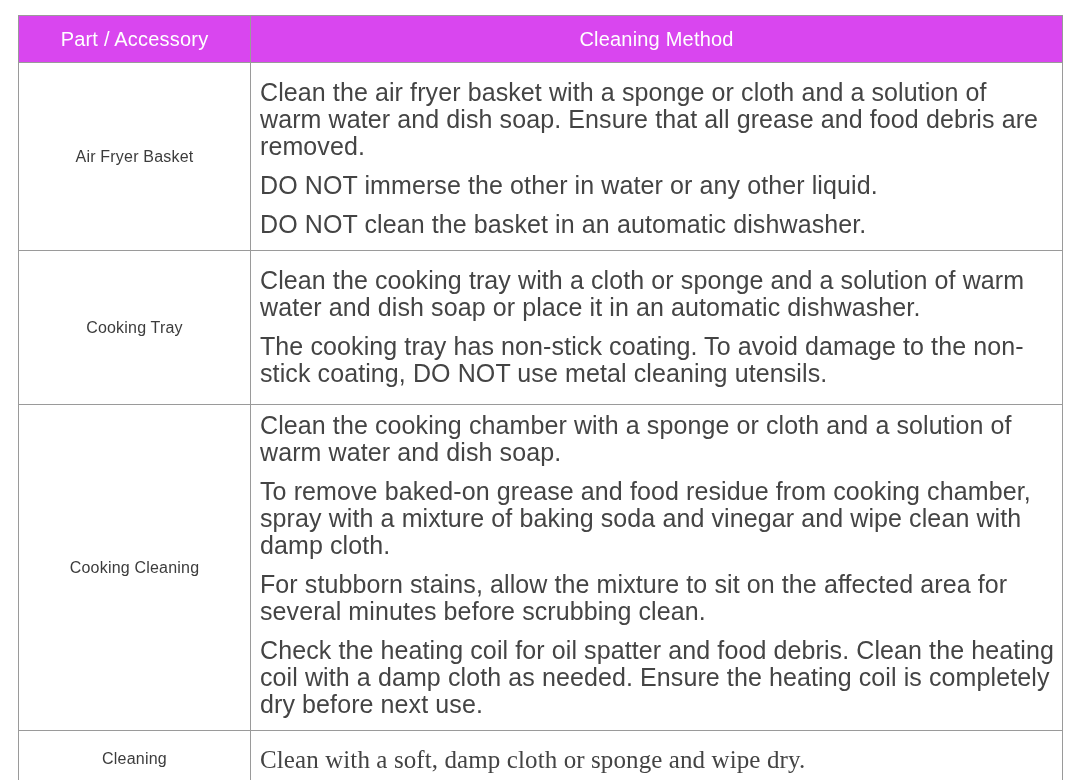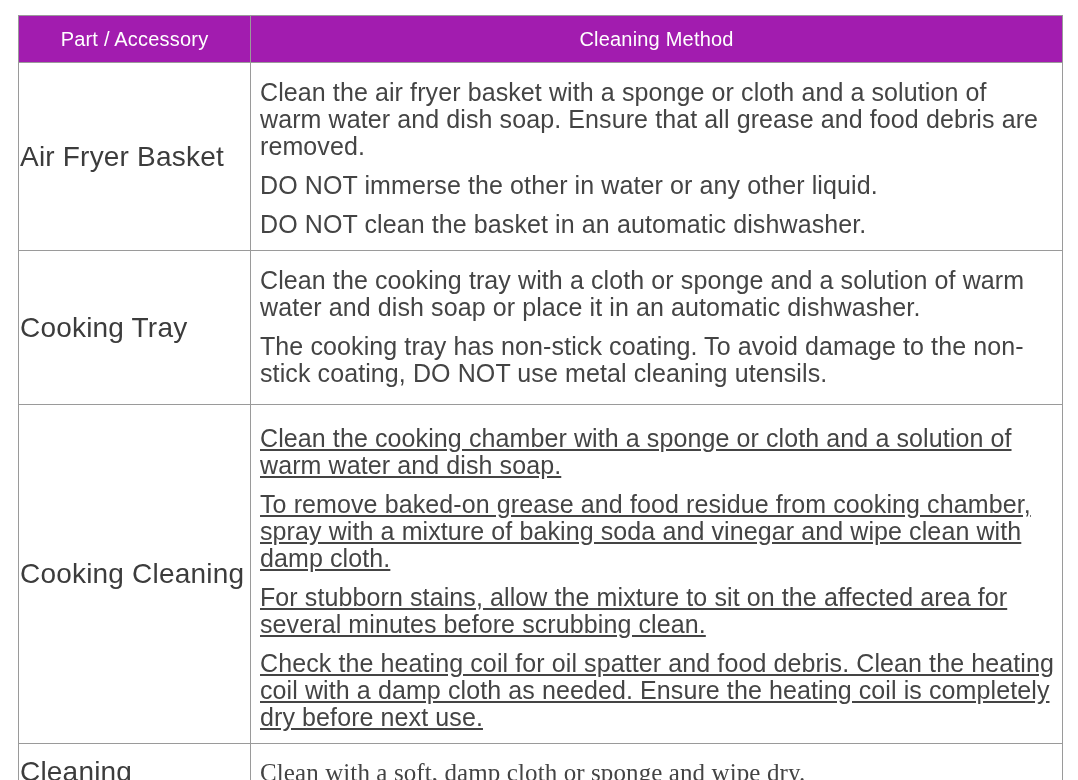--- a/index.html
+++ b/index.html
@@ -19,34 +19,34 @@
       left: 18px;
       top: 15px;
       width: 1045px;
       border-collapse: collapse;
       table-layout: fixed;
     }
     .table th, .table td {
       border: 1px solid #9a9a9a;
     }
     .table thead th {
-      background: #a21caf;
+      background: #d946ef;
       color: #ffffff;
       font-weight: normal;
       font-size: 20px;
       height: 46px;
       padding: 0;
       text-align: center;
       letter-spacing: 0.2px;
     }
     .col-part { width: 232px; }
     .part-cell {
-      text-align: left;
+      text-align: center;
       vertical-align: middle;
-      font-size: 28px;
+      font-size: 16px;
       color: #3c3c3c;
       letter-spacing: 0.2px;
       margin-top: 12px;
     }
     .method-cell {
       vertical-align: top;
       padding: 13px 8px 12px 9px;
       font-size: 25px;
       line-height: 27px;
       color: #444;
@@ -58,21 +58,21 @@
     .method-cell p:last-child {
       margin-bottom: 0;
     }
     tr.r1 { height: 168px; }
     tr.r2 { height: 154px; }
     tr.r3 { height: 321px; }
     tr.r4 { height: 57px; }
     tr.r4 .method-cell { vertical-align: middle; padding-top: 0; padding-bottom: 0; font-family: Liberation Serif, serif; }
     tr.r1 .method-cell { padding-top: 16px; }
     tr.r2 .method-cell { padding-top: 16px; margin-top: 8px; }
-    tr.r3 .method-cell { padding-top: 20px; text-decoration: underline; }
+    tr.r3 .method-cell { padding-top: 7px; }
   </style>
 </head>
 <body>
 
 <table class="table">
   <colgroup>
     <col class="col-part">
     <col>
   </colgroup>
   <thead>

